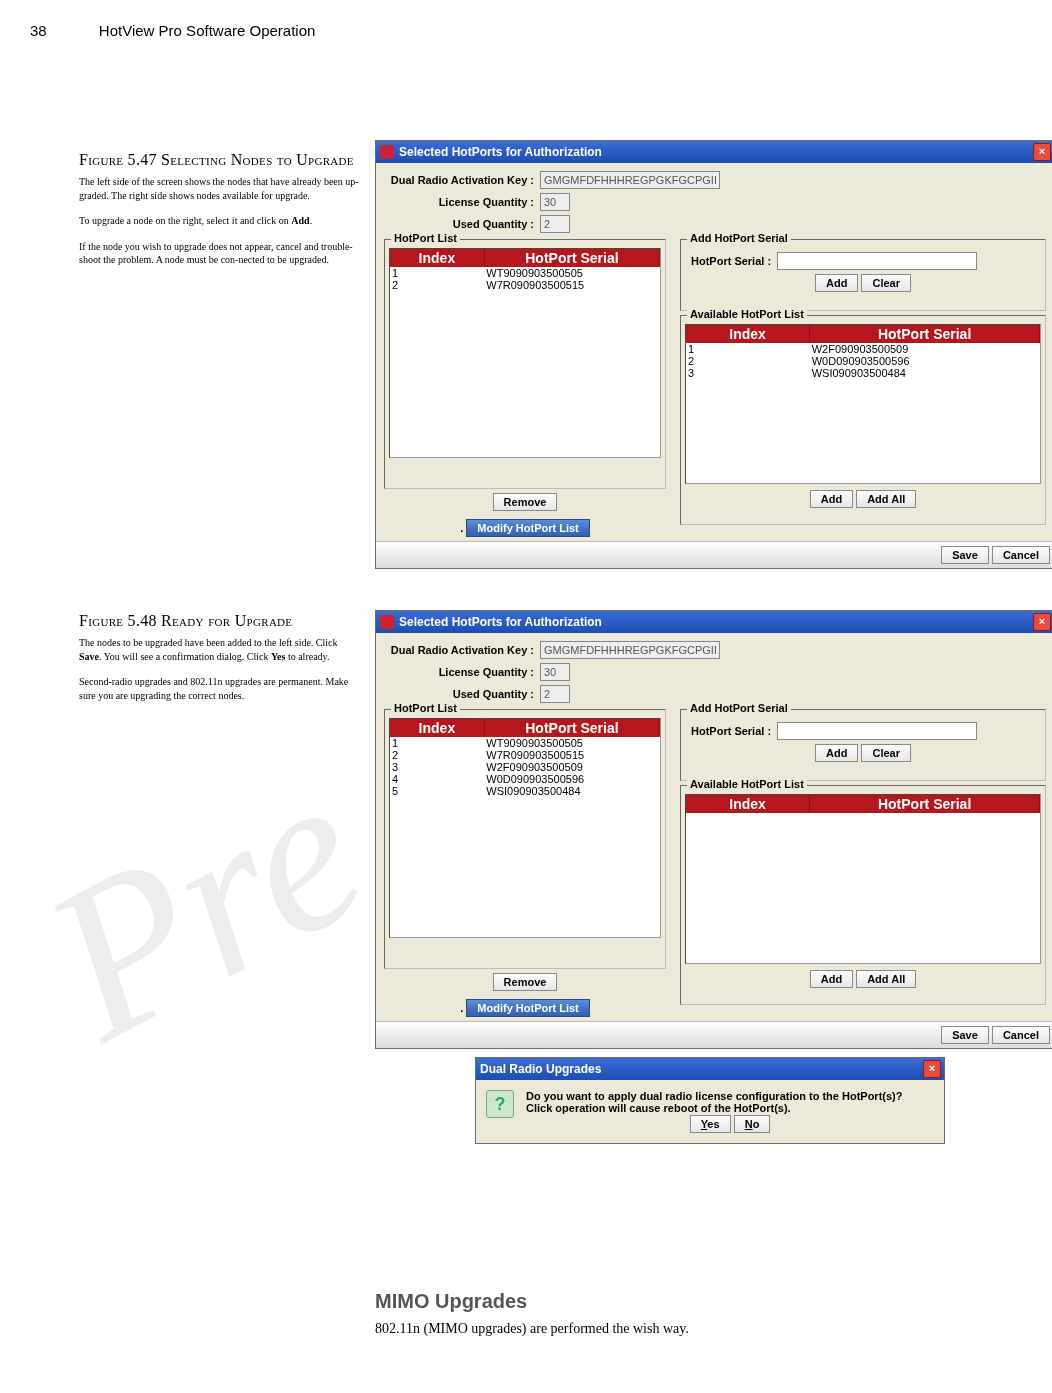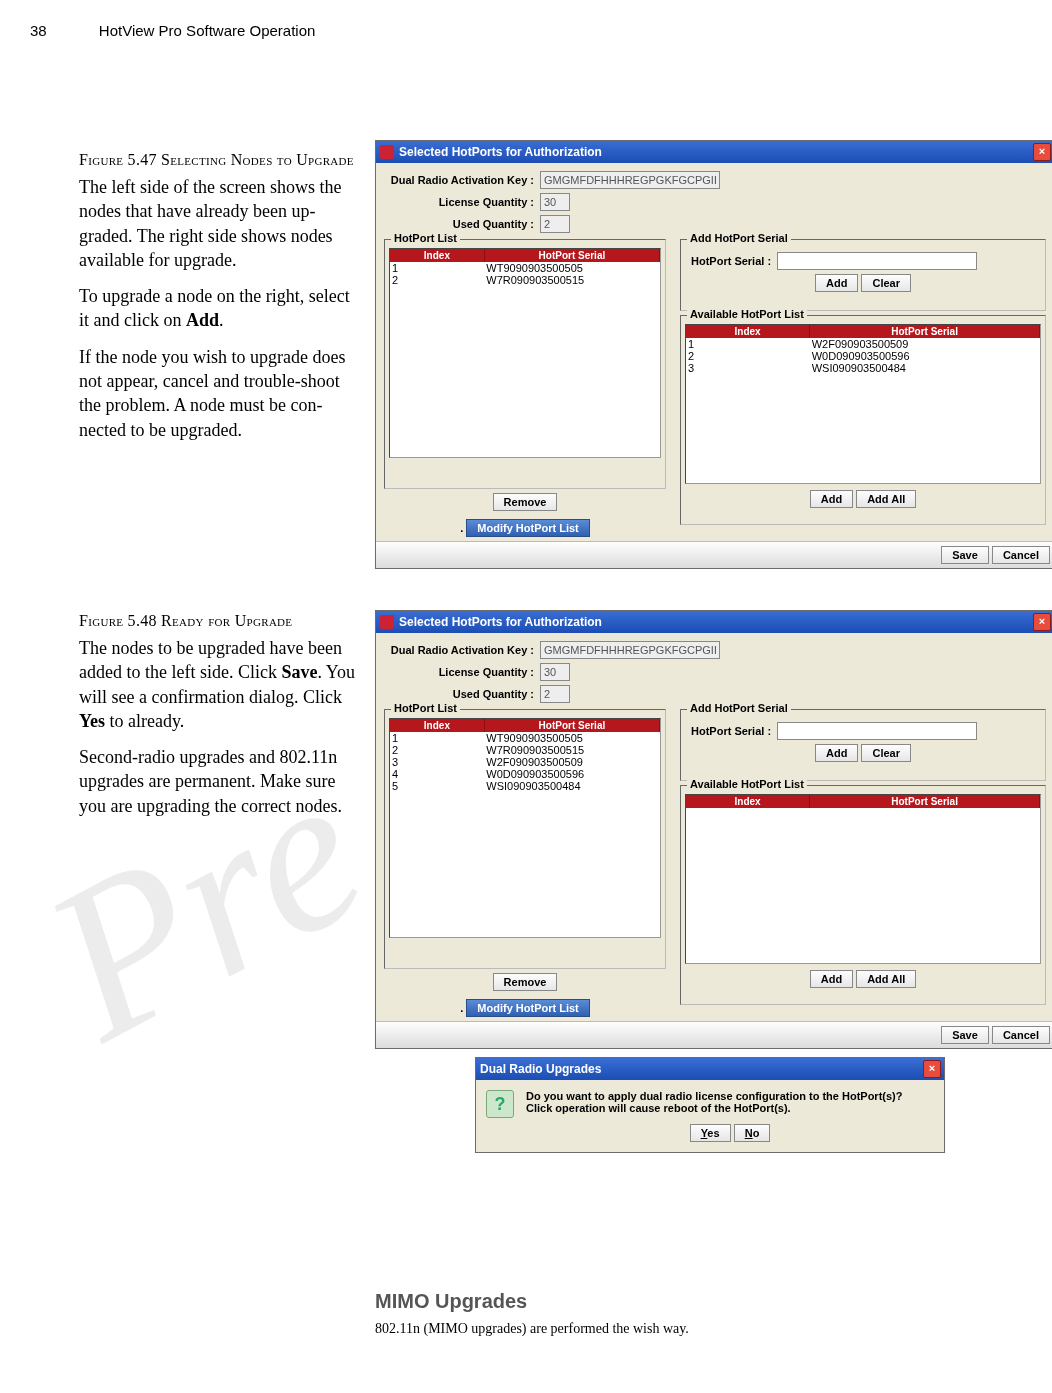--- a/index.html
+++ b/index.html
@@ -5,41 +5,41 @@
   * { box-sizing: border-box; margin: 0; padding: 0; }
   body { font-family: Georgia, 'Times New Roman', serif; background: #fff; width: 1052px; height: 1393px; position: relative; color: #000; }
   .page-header { position: absolute; top: 22px; left: 30px; font-family: 'Myriad Pro', Arial, sans-serif; font-size: 15px; }
   .page-header .num { margin-right: 48px; }
   
   .left-col { position: absolute; left: 79px; width: 280px; }
   .fig547 { top: 151px; }
   .fig548 { top: 612px; }
   
   .fig-title { font-family: Georgia, serif; font-size: 16px; font-variant: small-caps; letter-spacing: .3px; margin-bottom: 6px; }
-  .body-text { font-size: 18px; line-height: 1.35; margin-bottom: 12px; }
+  .body-text { font-size: 10px; line-height: 1.35; margin-bottom: 12px; }
   .body-text b { font-weight: bold; }
   
   .right-col { position: absolute; left: 375px; }
   
   
   .dialog { border: 1px solid #6b6b6b; background: #ece9d8; font-family: Tahoma, Arial, sans-serif; font-size: 11px; }
   .titlebar { background: linear-gradient(to bottom, #3a6ed5, #1b4db3); color: #fff; height: 22px; display: flex; align-items: center; padding: 0 4px; font-weight: bold; font-size: 12px; position: relative; }
   .titlebar .icon { width: 14px; height: 14px; background: #c23; margin-right: 5px; display:inline-block; border-radius:2px;}
   .close-btn { position: absolute; right: 3px; top: 2px; width: 18px; height: 18px; background: #e74c3c; border: 1px solid #8b1a1a; color: #fff; font-size: 11px; line-height: 14px; text-align: center; border-radius: 2px; font-weight:bold;}
   
   .form-row { display: flex; align-items: center; margin: 4px 0 2px 10px; }
   .form-label { width: 150px; text-align: right; font-weight: bold; font-size: 11px; padding-right: 6px;}
   .form-input { background: #fff; border: 1px solid #888; padding: 1px 3px; font-size: 11px; height: 18px; }
   .form-input.wide { width: 180px; background:#eee; color:#555;}
   .form-input.small { width: 30px; background:#eee; color:#555;}
   
   .groupbox { border: 1px inset #bbb; margin: 4px; position: relative; padding: 8px 4px 4px; background:#ece9d8;}
   .groupbox-title { position: absolute; top: -8px; left: 6px; background: #ece9d8; font-weight: bold; font-size: 11px; padding: 0 3px; }
   table.list { width: 100%; border-collapse: collapse; background: #fff; }
-  table.list th { background: #b5171d; color: #fff; font-size: 10px; padding: 1px; border-right:1px solid #8a1014;}
+  table.list th { background: #b5171d; color: #fff; font-size: 14px; padding: 1px; border-right:1px solid #8a1014;}
   table.list td { font-size: 11px; padding: 0 2px; border-bottom:0; }
   .list-wrap { border: 1px inset #999; background: #fff; overflow: hidden; }
   
   .btn { background: linear-gradient(#fdfdfd,#e6e6e6); border: 1px solid #888; font-size: 11px; padding: 2px 10px; font-family: Tahoma, Arial, sans-serif; font-weight: bold; }
   .btn.blue { background: linear-gradient(#5a8cd8,#3060b0); color: #fff; border-color:#2a4d8a; }
   
   .bottom-bar { background: linear-gradient(#fefefe,#dcdcdc); padding: 4px; text-align: right; border-top:1px solid #bbb;}
   
   
   .watermark { position:absolute; left:50px; top:780px; font-size:220px; color:rgba(200,200,200,.35); transform: rotate(-28deg); font-family: 'Brush Script MT', cursive; font-style:italic; pointer-events:none; z-index:0;}
@@ -264,21 +264,21 @@
   <div class="dialog" style="width:470px; margin-top:8px; margin-left:100px;">
     <div class="titlebar">
       <span>Dual Radio Upgrades</span>
       <span class="close-btn">×</span>
     </div>
     <div style="padding:10px; display:flex; gap:12px;">
       <div class="confirm-icon">?</div>
       <div style="flex:1; font-weight:bold; font-size:11px;">
         <div>Do you want to apply dual radio license configuration to the HotPort(s)?</div>
         <div>Click operation will cause reboot of the HotPort(s).</div>
-        <div style="text-align:center; margin-top:10px;">
+        <div style="text-align:center; margin-top:1px;">
           <button class="btn"><u>Y</u><span></span>es</button>
           <button class="btn"><u>N</u>o</button>
         </div>
       </div>
     </div>
   </div>
 </div>
 
 <div class="mimo">
   <h3>MIMO Upgrades</h3>

